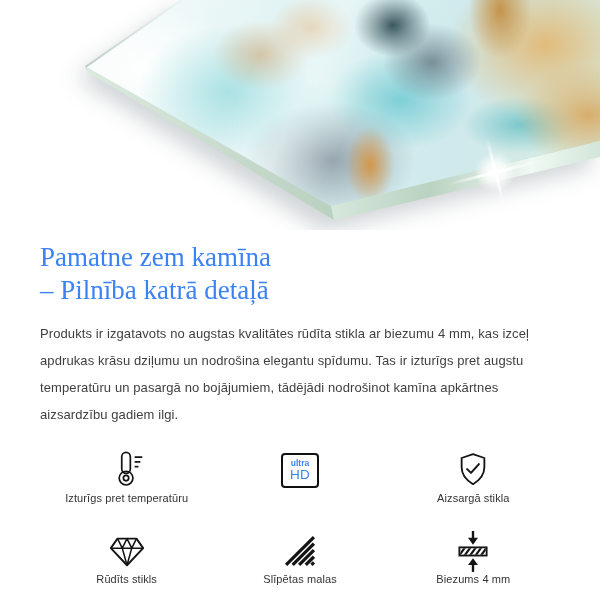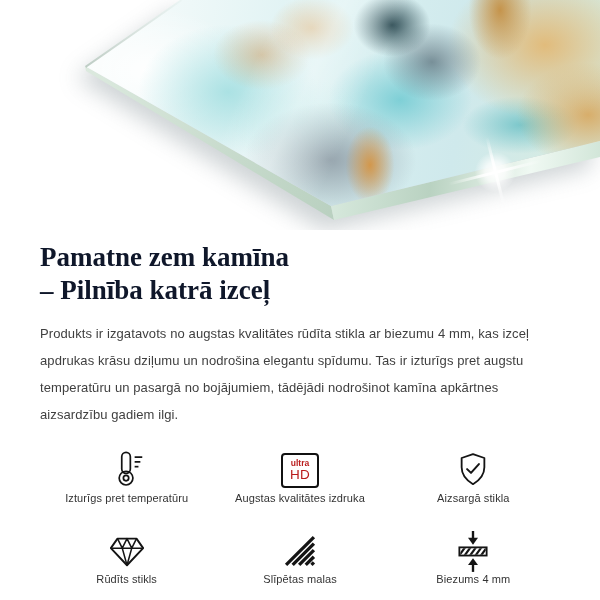--- a/index.html
+++ b/index.html
@@ -63,40 +63,40 @@
   }
   .sparkle .beam-v{
     position:absolute;left:46.5px;top:12px;width:3px;height:72px;
     background:linear-gradient(180deg,rgba(255,255,255,0),#ffffff 44%,#ffffff 56%,rgba(255,255,255,0));
   }
   
   .content{padding:0 40px;}
   .page-title{
     margin:11px 0 0 0;
     font-family:"Liberation Serif","DejaVu Serif",serif;
-    font-weight:700;font-size:27px;line-height:33px;color:#0f172a;
+    font-weight:400;font-size:27px;line-height:33px;color:#3b82f6;
   }
   .page-title span{display:block;}
   .description{
     max-width:540px;
     font-size:13px;line-height:27px;color:#3f3f3f;letter-spacing:.1px;
   }
   
   .features{
     display:grid;grid-template-columns:repeat(3,1fr);
     row-gap:25px;margin-top:20px;
   }
   .feature{display:flex;flex-direction:column;align-items:center;}
   .icon-box{height:44px;display:flex;align-items:center;justify-content:center;}
   .feature-label{font-size:11px;color:#333333;letter-spacing:.1px;}
   .icon{stroke:#141414;fill:none;stroke-width:2;}
   .ultrahd{
     width:34px;height:31px;border:2.5px solid #111111;border-radius:4px;
     display:flex;flex-direction:column;align-items:center;justify-content:center;
-    color:#b91c1c;
+    color:#3b82f6;
   }
   .ultrahd .t1{font-size:8.5px;font-weight:700;line-height:9px;letter-spacing:0;}
   .ultrahd .t2{font-size:13.5px;font-weight:400;line-height:13px;letter-spacing:.2px;}
 </style>
 </head>
 <body>
 
 <div class="hero">
   <div class="shadow-wrap">
       <div class="shadow-shape"></div>
@@ -108,21 +108,21 @@
   <div class="sparkle">
     <div class="glow"></div>
       <div class="beam-h"></div>
       <div class="beam-v"></div>
   </div>
 </div>
 
 <div class="content">
   <h1 class="page-title">
     <span>Pamatne zem kamīna</span>
-    <span>– Pilnība katrā izceļ</span>
+    <span>– Pilnība katrā detaļā</span>
   </h1>
 
   <p class="description">Produkts ir izgatavots no augstas kvalitātes rūdīta stikla ar biezumu 4 mm, kas izceļ apdrukas krāsu dziļumu un nodrošina elegantu spīdumu. Tas ir izturīgs pret augstu temperatūru un pasargā no bojājumiem, tādējādi nodrošinot kamīna apkārtnes aizsardzību gadiem ilgi.</p>
 
   <div class="features">
 
     <div class="feature">
       <div class="icon-box">
         <svg class="icon" width="42" height="42" viewBox="0 0 44 44">
           <rect x="16.5" y="3.5" width="9" height="22" rx="4.5" stroke-width="1.8"></rect>
@@ -136,21 +136,20 @@
       <span class="feature-label">Izturīgs pret temperatūru</span>
     </div>
 
     <div class="feature">
       <div class="icon-box">
         <div class="ultrahd">
           <span class="t1">ultra</span>
           <span class="t2">HD</span>
         </div>
       </div>
-      <span class="feature-label">Augstas kvalitātes izdruka</span>
     </div>
 
     <div class="feature">
       <div class="icon-box">
         <svg class="icon" width="40" height="40" viewBox="0 0 44 44" stroke-linejoin="round" stroke-linecap="round">
           <path d="M22 4.5 L34.5 8.8 V19 C34.5 28.2 29.3 33.3 22 37.6 C14.7 33.3 9.5 28.2 9.5 19 V8.8 Z"></path>
           <polyline points="15.5,21 19.8,25.2 28.5,15.5" stroke-width="2.2"></polyline>
         </svg>
       </div>
       <span class="feature-label">Aizsargā stikla</span>

